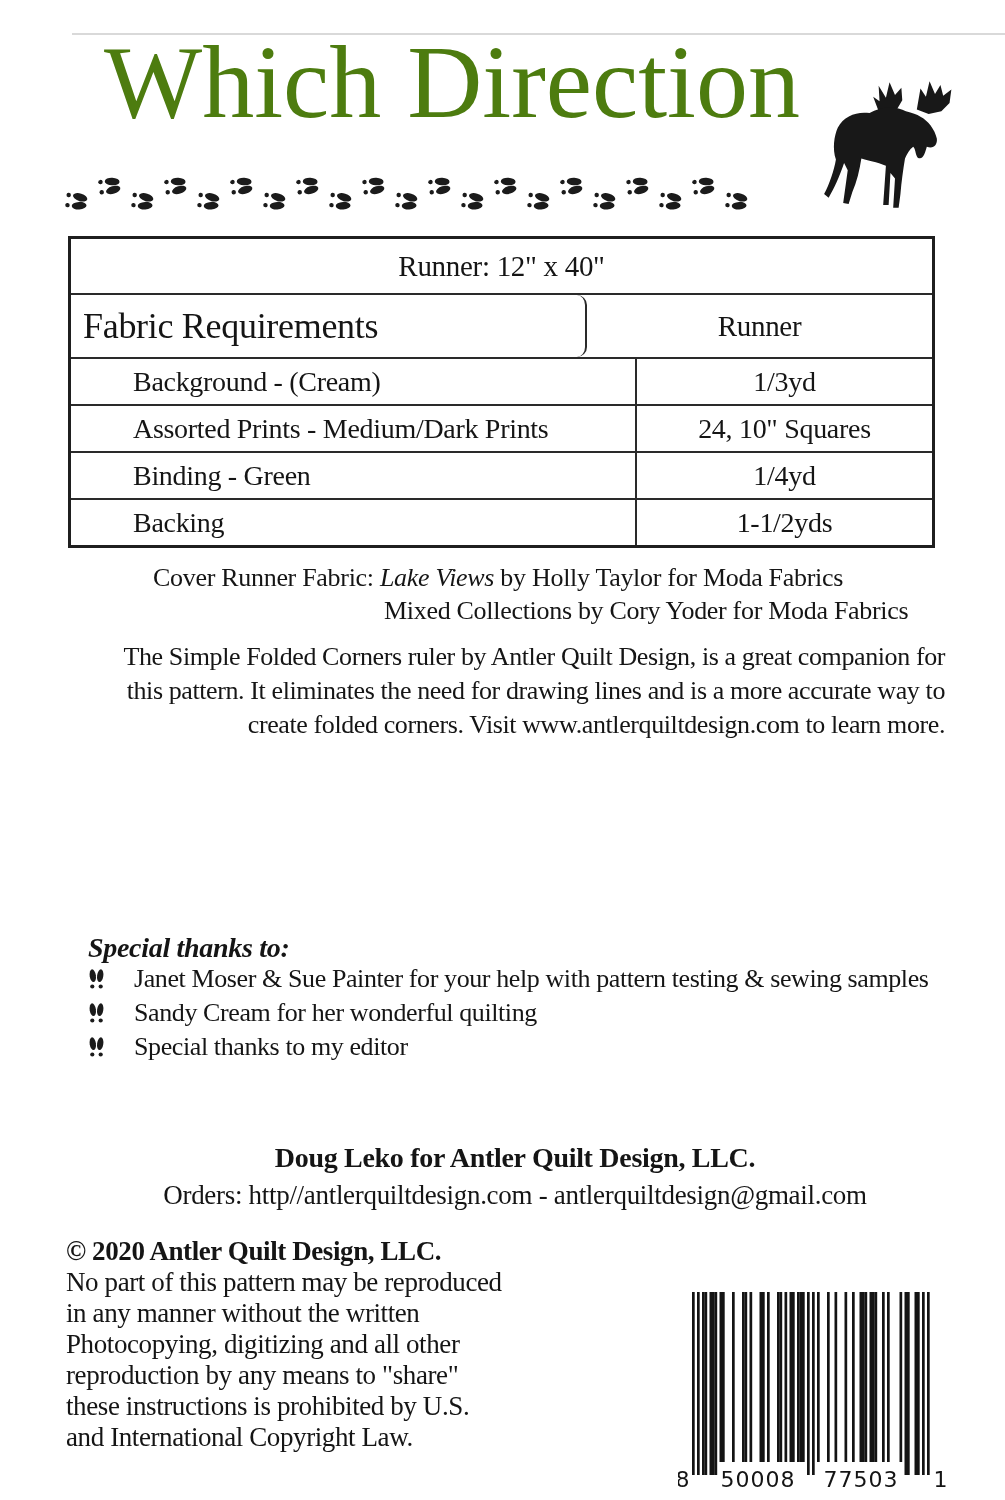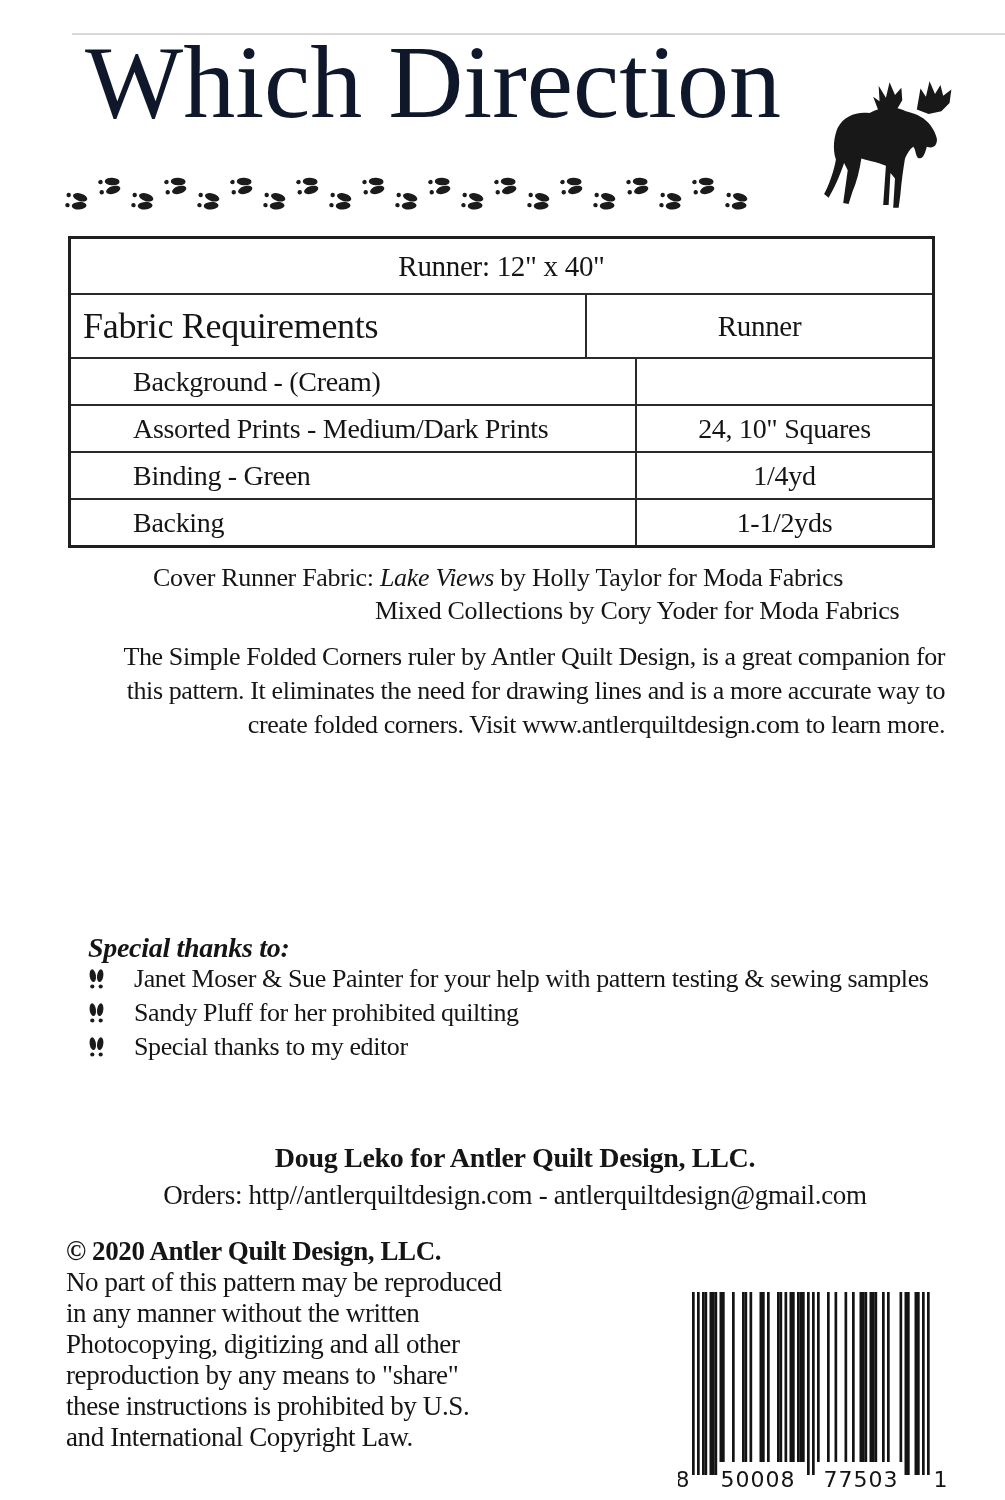--- a/index.html
+++ b/index.html
@@ -13,23 +13,23 @@
   }
 
   
   .scan-line{
     position:absolute;left:72px;top:33px;width:933px;height:2px;
     background:#d9d9d9;
   }
 
   
   .title{
-    position:absolute;left:85px;top:30px;margin:0;
+    position:absolute;left:104px;top:30px;margin:0;
     font-size:104px;font-weight:normal;line-height:1.0;
-    letter-spacing:0px;color:#0f172a;white-space:nowrap;
+    letter-spacing:0px;color:#4d7c0f;white-space:nowrap;
   }
 
   
   .moose{position:absolute;left:810px;top:64px;width:160px;height:150px;}
   .moose path{fill:#181818;}
 
   
   .tracks{
     position:absolute;left:64px;top:177px;width:690px;height:46px;
     display:flex;gap:8px;align-items:flex-start;
@@ -53,29 +53,29 @@
   .fr-cell-l{
     width:58.3%;border-right:2px solid #2a2a2a;
     display:flex;align-items:center;
     letter-spacing:-0.3px;
   }
   .fr-cell-r{
     flex:1;display:flex;align-items:center;justify-content:center;
     letter-spacing:-0.3px;
   }
   .fr-head{height:62px;}
-  .fr-head .fr-cell-l{font-size:36px;padding-left:12px;}
+  .fr-head .fr-cell-l{font-size:36px;padding-left:12px;border-radius:10px;}
   .fr-head .fr-cell-r{font-size:29px;}
   .fr-data{height:45px;font-size:28px;}
   .fr-data .fr-cell-l{padding-left:62px;}
 
   
   .cover{position:absolute;left:0;top:561px;width:1005px;font-size:26px;line-height:33px;letter-spacing:-0.3px;}
   .cover-l1{position:absolute;left:153px;top:0;white-space:nowrap;text-align:right;}
-  .cover-l2{position:absolute;left:375px;top:33px;white-space:nowrap;text-align:center;}
+  .cover-l2{position:absolute;left:384px;top:33px;white-space:nowrap;text-align:center;}
   .cover i{font-style:italic;}
 
   
   .ruler-note{
     position:absolute;left:60px;top:640px;width:885px;
     font-size:26px;line-height:34px;text-align:right;letter-spacing:-0.4px;
   }
   .ruler-note div{white-space:nowrap;}
 
   
@@ -219,20 +219,21 @@
     </div>
 
   <div class="fr-table">
     <div class="fr-size">Runner: 12" x 40"</div>
     <div class="fr-row fr-head">
       <div class="fr-cell-l">Fabric Requirements</div>
       <div class="fr-cell-r">Runner</div>
     </div>
     <div class="fr-row fr-data">
       <div class="fr-cell-l">Background - (Cream)</div>
+      <div class="fr-cell-r">1/3yd</div>
     </div>
     <div class="fr-row fr-data">
       <div class="fr-cell-l">Assorted Prints - Medium/Dark Prints</div>
       <div class="fr-cell-r">24, 10" Squares</div>
     </div>
     <div class="fr-row fr-data">
       <div class="fr-cell-l">Binding - Green</div>
       <div class="fr-cell-r">1/4yd</div>
     </div>
     <div class="fr-row fr-data">
@@ -258,21 +259,21 @@
       <div class="thanks-item">
         <svg class="bullet" viewBox="0 0 17 21">
             <use href="#hoof-v" xlink:href="#hoof-v"></use>
           </svg>
         <span>Janet Moser &amp; Sue Painter for your help with pattern testing &amp; sewing samples</span>
       </div>
       <div class="thanks-item">
         <svg class="bullet" viewBox="0 0 17 21">
             <use href="#hoof-v" xlink:href="#hoof-v"></use>
           </svg>
-        <span>Sandy Pluff for her prohibited quilting</span>
+        <span>Sandy Cream for her wonderful quilting</span>
       </div>
       <div class="thanks-item">
         <svg class="bullet" viewBox="0 0 17 21">
             <use href="#hoof-v" xlink:href="#hoof-v"></use>
           </svg>
         <span>Special thanks to my editor</span>
       </div>
     </div>
   </div>
 

